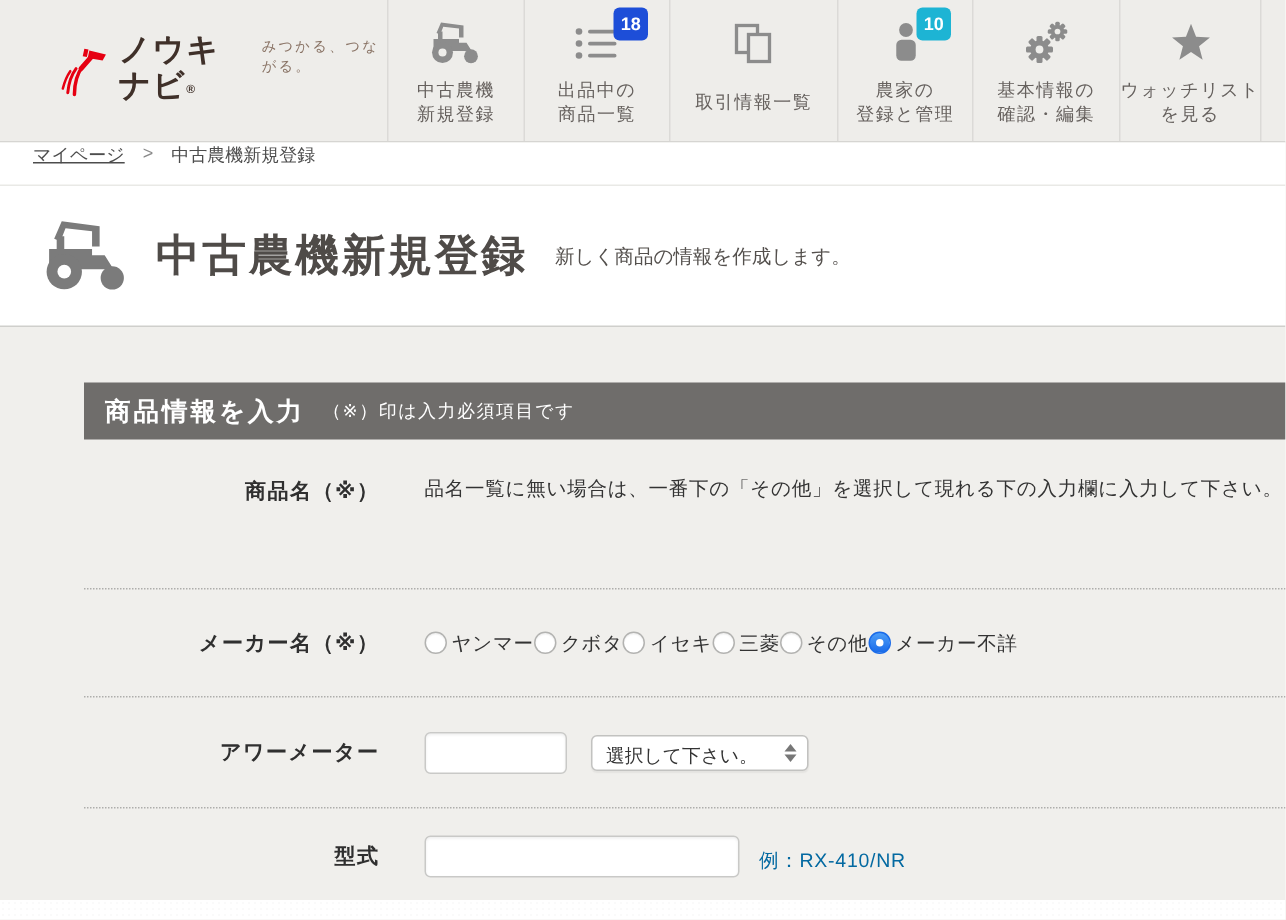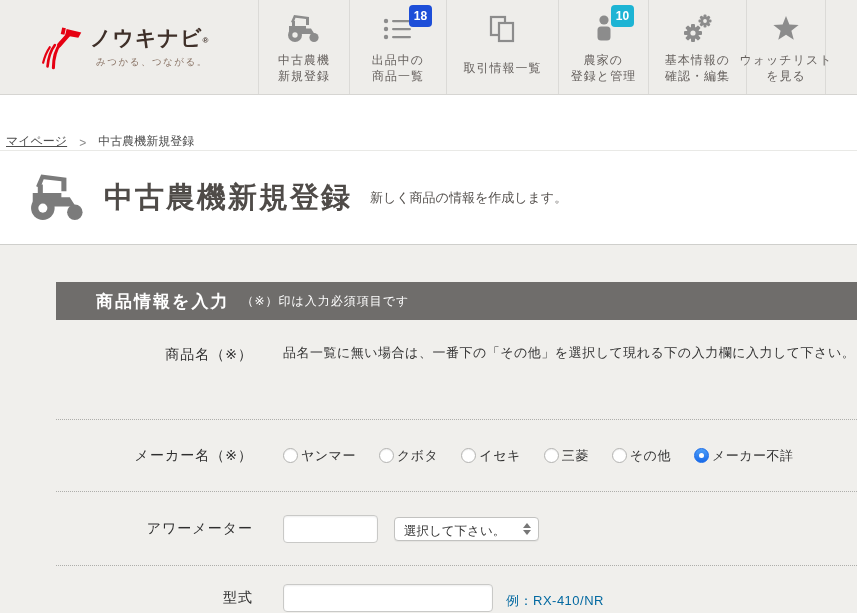--- a/index.html
+++ b/index.html
@@ -10,76 +10,76 @@
   }
   .noise { background-image:radial-gradient(rgba(0,0,0,.02) 1px, transparent 0); background-size:4px 4px; }
 
   
   .header {
     height:95px; background:#eeedea; border-bottom:1px solid #d6d5d2;
     display:flex; align-items:stretch;
   }
   .logo { width:258px; display:flex; align-items:center; padding-left:38px; cursor:pointer; }
   .logo-fork { width:44px; height:58px; margin-right:8px; margin-top:2px; }
-  .logo-texts { display:flex; flex-direction:column; }
+  .logo-texts { display:flex; }
   .logo-name { font-size:21px; font-weight:900; color:#3f3029; letter-spacing:1px; line-height:24px; }
   .logo-name sup { font-size:8px; vertical-align:2px; }
   .logo-tagline { font-size:9.5px; color:#8a7466; letter-spacing:1.5px; margin-top:3px; padding-left:6px; }
 
   .nav { display:flex; }
   .nav-item {
     position:relative; border-left:1px solid #dbdad7; display:flex; flex-direction:column;
     align-items:center; padding-top:11px; cursor:pointer;
   }
   .nav-item:last-child { border-right:1px solid #dbdad7; }
-  .w1{width:91px} .w2{width:97px} .w3{width:112px} .w4{width:90px} .w5{width:98px} .w6{width:80px}
+  .w1{width:91px} .w2{width:97px} .w3{width:112px} .w4{width:90px} .w5{width:98px} .w6{width:95px}
   .nav-icon { height:36px; display:flex; align-items:center; justify-content:center; color:#8c8c8c; }
   .nav-labels { height:32px; margin-top:5px; display:flex; flex-direction:column; justify-content:center; align-items:center; }
   .nav-label { font-size:12px; color:#66615e; line-height:16px; letter-spacing:1px; white-space:nowrap; }
   .badge {
     position:absolute; top:5px; right:14px; min-width:23px; height:22px; padding:0 4px;
     border-radius:4px; color:#fff; font-size:12px; font-weight:bold; line-height:22px;
     text-align:center;
   }
 
   
   .breadcrumb {
-    height:56px; background:#fff; border-bottom:1px solid #e9e9e6;
-    display:flex; align-items:flex-end; padding-left:6px; font-size:12px; color:#4d4d4d;
+    height:29px; background:#fff; border-bottom:1px solid #e9e9e6;
+    display:flex; align-items:flex-start; padding-left:22px; font-size:12px; color:#4d4d4d;
   }
   .crumb-link { text-decoration:underline; cursor:pointer; color:#4d4d4d; }
   .crumb-sep { margin:0 12px; color:#8a8a8a; }
 
   
   .title-band {
     height:94px; background:#fff; border-bottom:1px solid #cfcfcc;
     display:flex; align-items:center; padding-left:26px;
   }
   .title-icon { width:64px; height:52px; color:#7b7b7b; margin-right:14px; }
   .page-title { font-size:29px; font-weight:bold; color:#4f4b48; letter-spacing:2px; }
   .page-subtitle { font-size:13px; color:#54504d; margin-left:18px; }
 
   
   .content { height:382px; background:#f0efec; padding-top:37px; }
   .section-bar {
     margin-left:56px; height:38px; background:#6f6d6b; color:#fff;
-    display:flex; align-items:center; padding-left:40px;
+    display:flex; align-items:center; padding-left:14px;
   }
   .section-title { font-size:17px; font-weight:bold; letter-spacing:2px; }
   .section-note { font-size:12px; margin-left:12px; letter-spacing:1px; }
 
   .form { margin-left:56px; }
   .form-row { display:flex; border-bottom:1px dotted #aeaeab; }
   .form-row.last { border-bottom:none; }
   .row-product { height:100px; padding-top:24px; align-items:flex-start; }
   .row-maker   { height:72px;  align-items:center; }
   .row-hour    { height:74px;  align-items:center; }
   .row-model   { height:80px;  padding-top:18px; align-items:flex-start; }
   .form-label {
-    width:197px; text-align:right; font-size:14px; font-weight:normal; color:#2f2f2f;
+    width:197px; text-align:right; font-size:14px; font-weight:bold; color:#2f2f2f;
     letter-spacing:1px; white-space:nowrap; flex-shrink:0;
   }
   .row-product .form-label { padding-top:2px; }
   .row-model   .form-label { padding-top:5px; }
   .form-content { margin-left:30px; display:flex; align-items:center; }
   .row-product .form-content { display:block; }
   .help-text { font-size:13px; color:#333; letter-spacing:.5px; }
 
   .select {
     position:relative; display:inline-flex; align-items:center; height:24px;
@@ -95,21 +95,21 @@
 
   .text-input {
     height:28px; background:#fff; border:1px solid #c9c9c7; border-radius:4px;
     box-shadow:inset 0 1px 2px rgba(0,0,0,.07); font-size:13px; padding:0 8px;
     font-family:inherit; outline:none;
   }
   .input-hour { width:95px; margin-right:16px; }
   .input-model { width:210px; }
   .example-text { font-size:13px; color:#0369a1; margin-left:13px; padding-top:6px; letter-spacing:.5px;text-align:center; }
 
-  .radio-group { display:flex; align-items:center; gap:23px; }
+  .radio-group { display:flex; align-items:center; }
   .radio-option { display:flex; align-items:center; cursor:pointer; }
   .radio-dot {
     width:15px; height:15px; border-radius:50%; background:#fff;
     border:1px solid #b3b3b1; margin-right:3px; flex-shrink:0; position:relative;
     box-shadow:inset 0 1px 1px rgba(0,0,0,.06);
   }
   .radio-dot.checked { background:linear-gradient(#4d9ef8,#1a6be9); border-color:#1a6be9; box-shadow:none; }
   .radio-dot.checked::after {
     content:""; position:absolute; left:50%; top:50%; width:5px; height:5px;
     margin:-2.5px 0 0 -2.5px; border-radius:50%; background:#fff;

